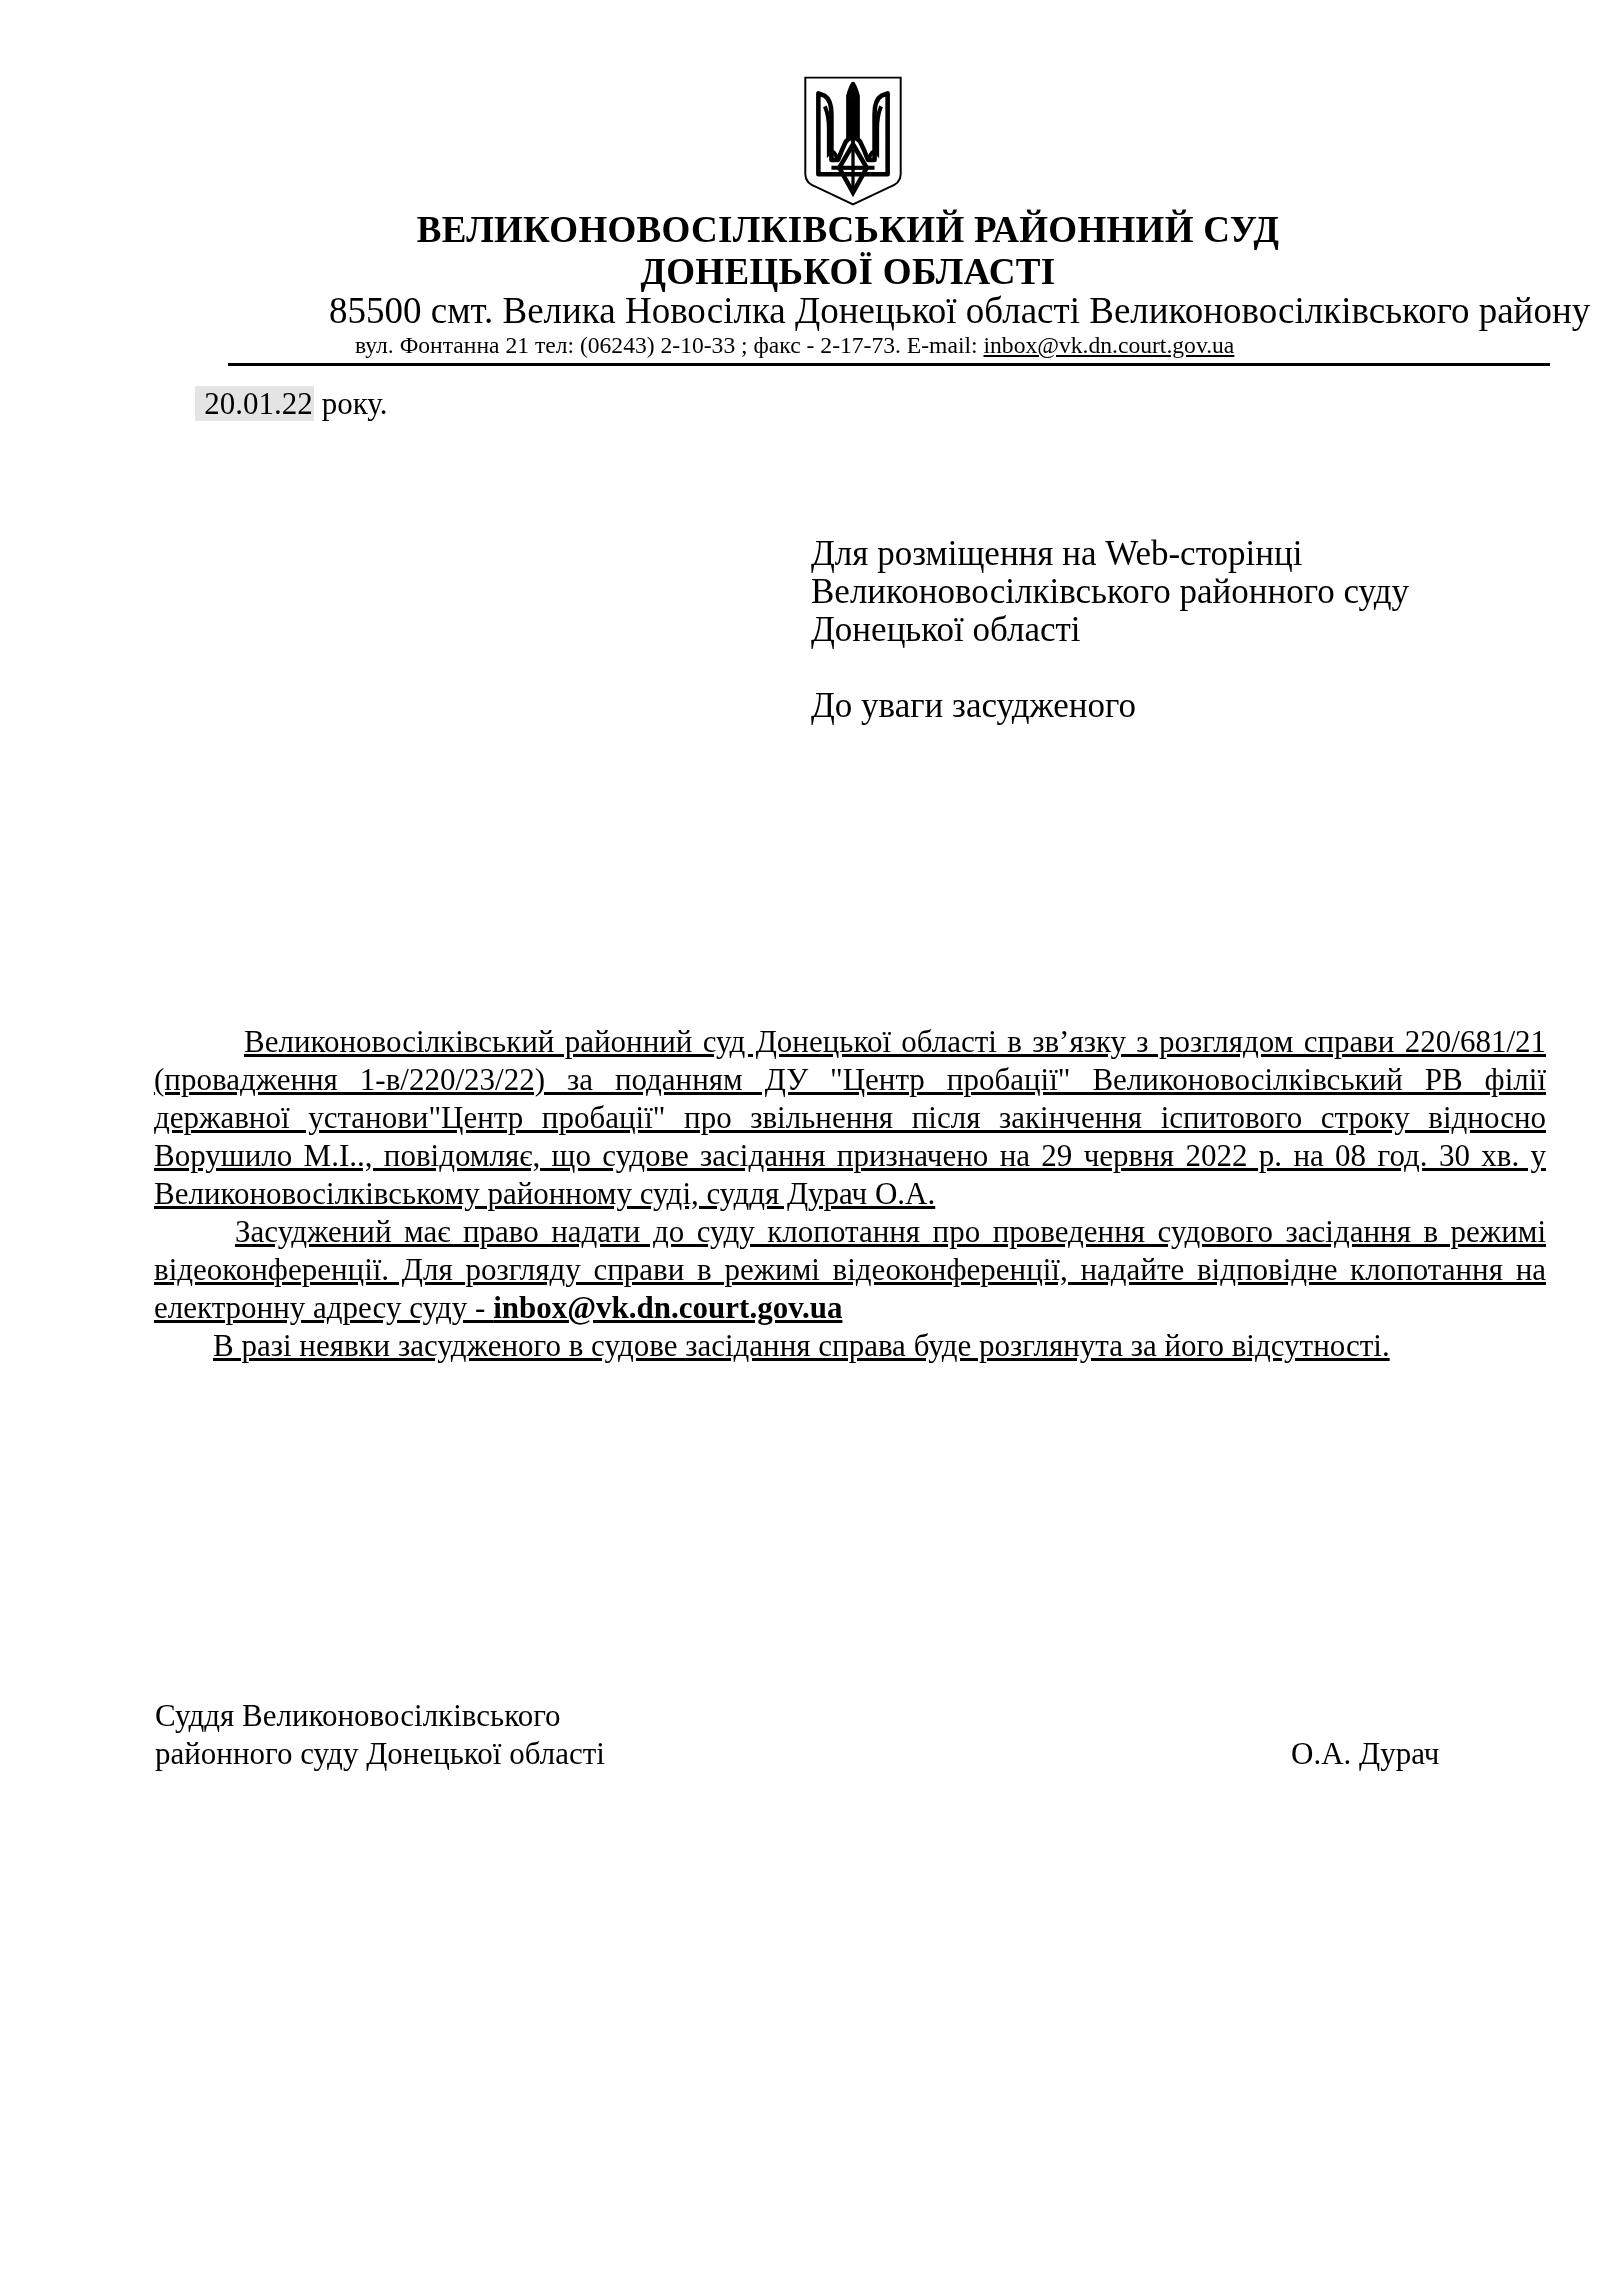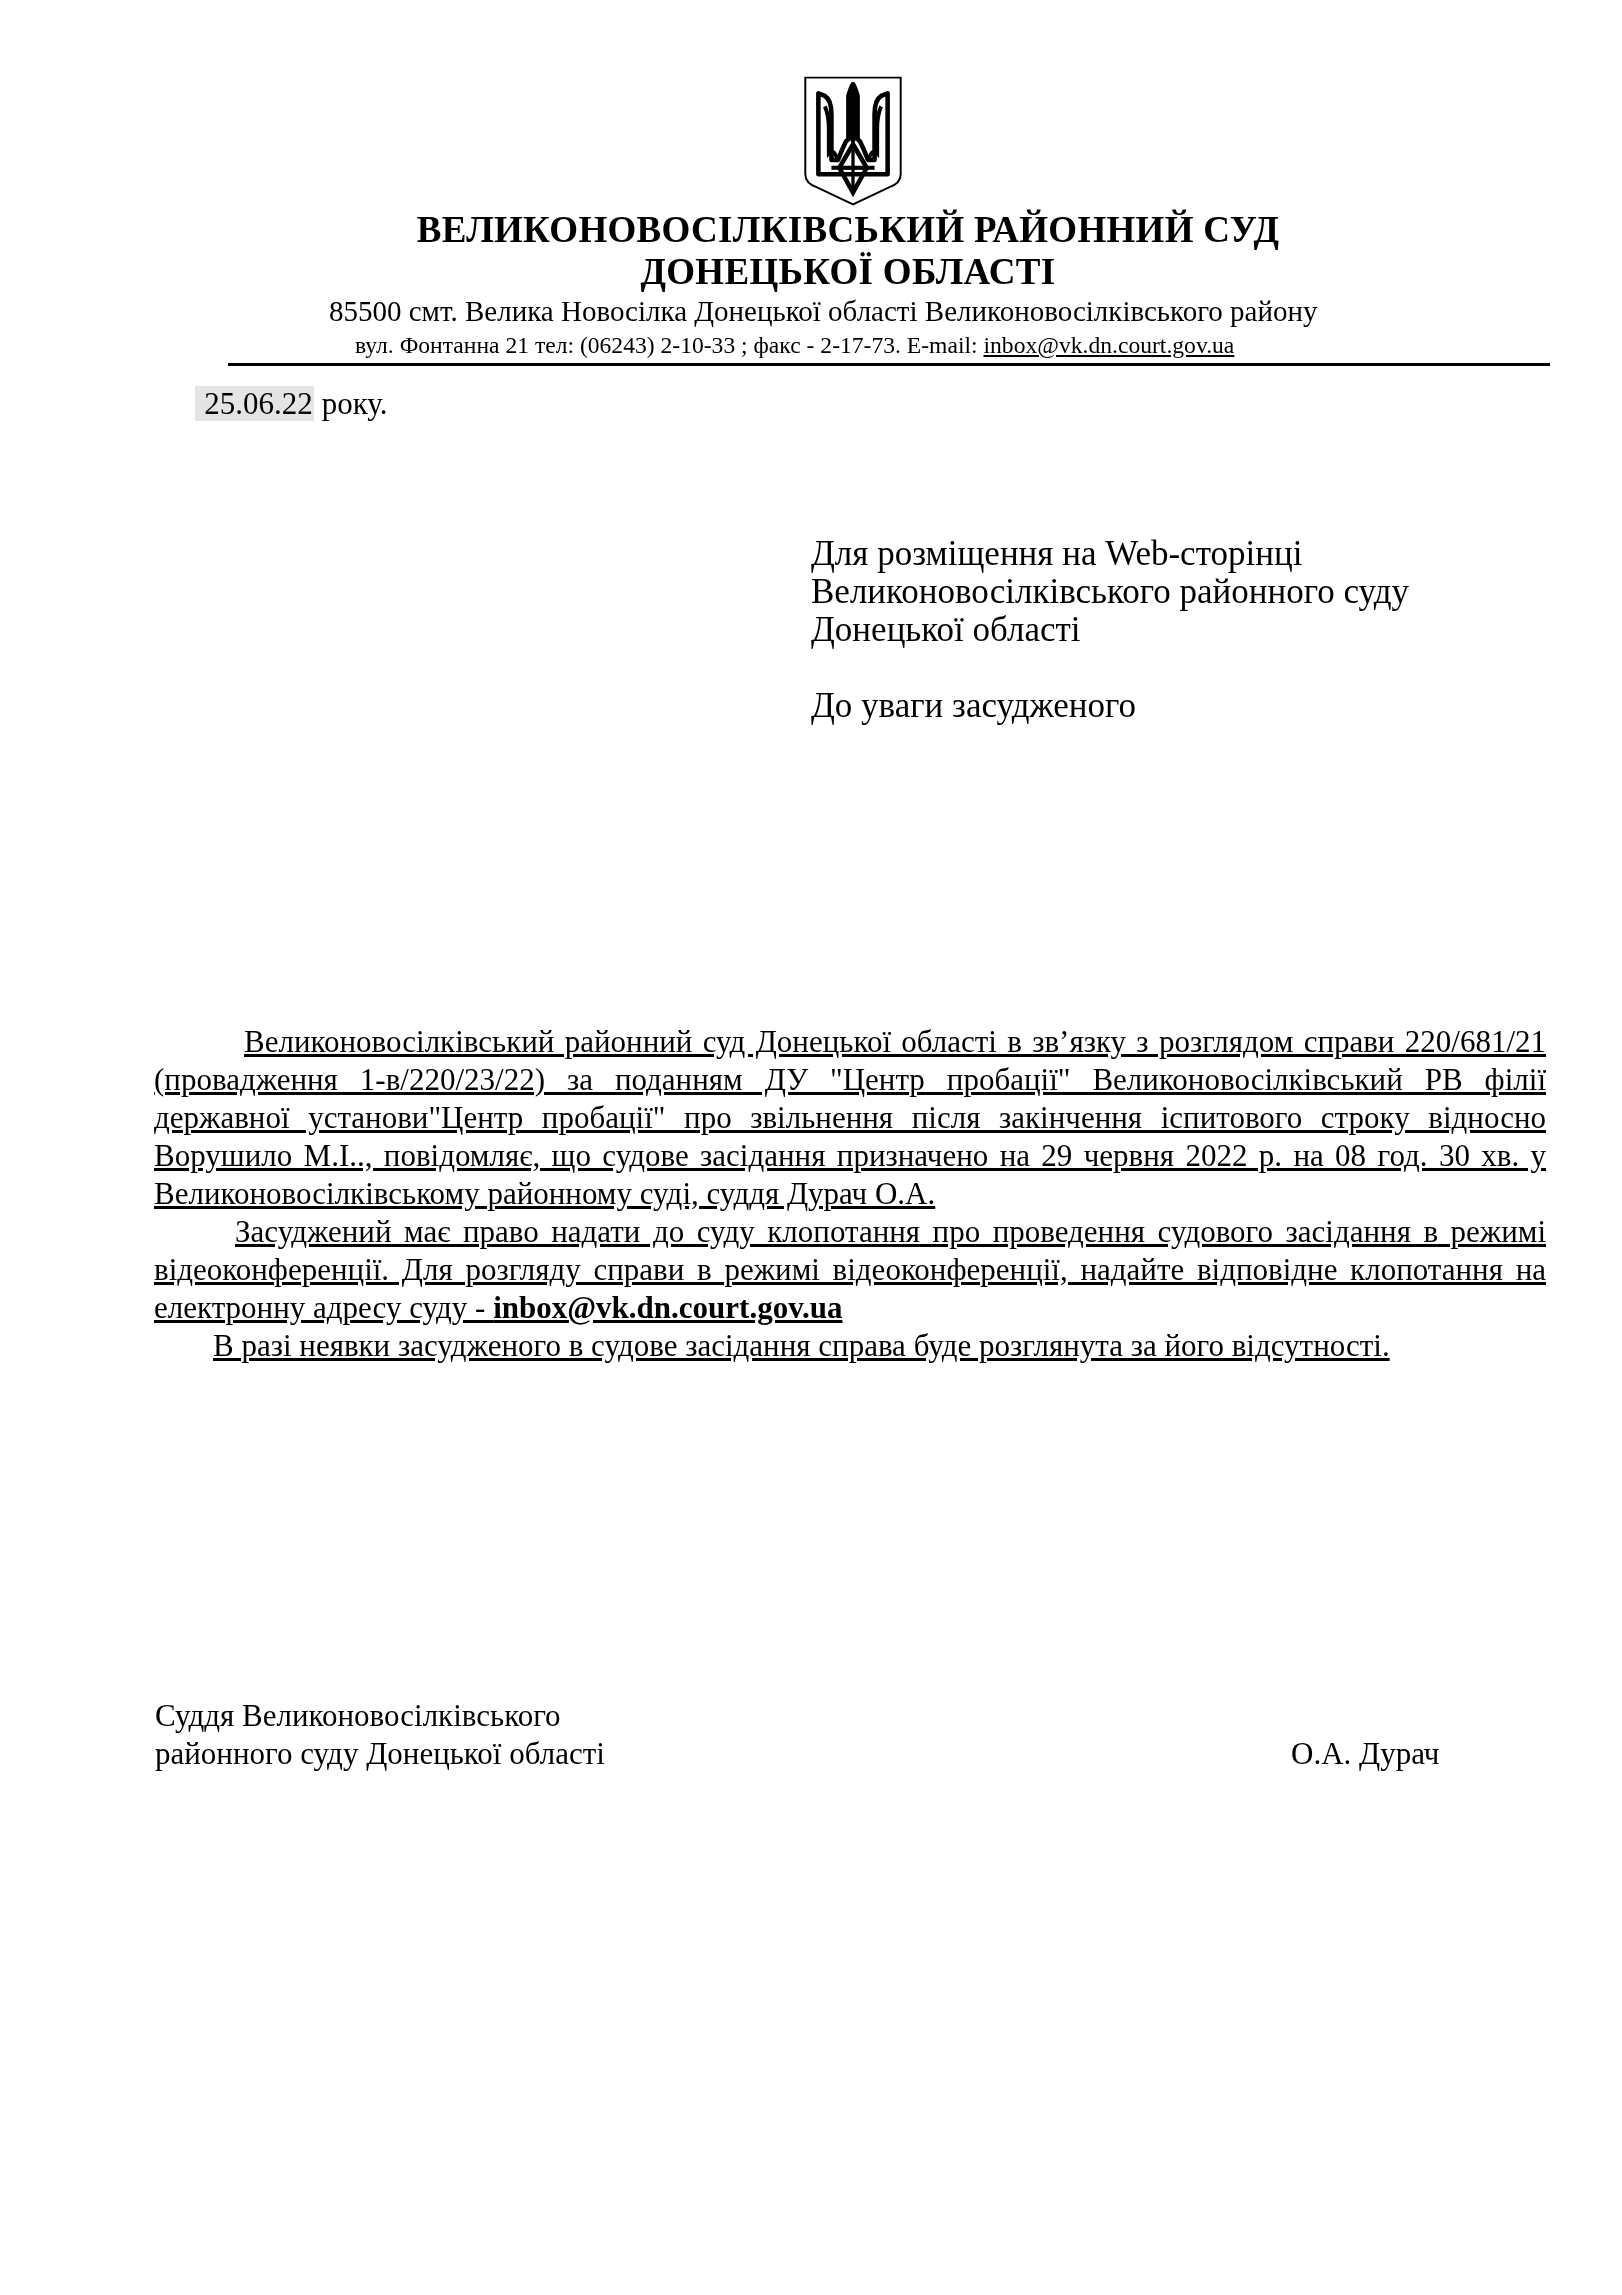--- a/index.html
+++ b/index.html
@@ -36,21 +36,21 @@
       font-size: 37px;
       line-height: 43px;
       letter-spacing: 0.3px;
     }
     .head-title.l1 { top: 208px; }
     .head-title.l2 { top: 250px; }
 
     .addr1 {
       left: 329px;
       top: 294px;
-      font-size: 29px;
+      font-size: 37px;
       line-height: 34px;
     }
     .addr2 {
       left: 355px;
       top: 331px;
       font-size: 23.6px;
       line-height: 29px;
     }
     .addr2 .mail { text-decoration: underline; }
 
@@ -149,21 +149,21 @@
 <div class="head-title l2">ДОНЕЦЬКОЇ  ОБЛАСТІ</div>
 
 <div class="abs addr1">85500 смт. Велика Новосілка Донецької області Великоновосілківського району</div>
 <div class="abs addr2">
   <span>вул. Фонтанна 21 тел: (06243)    2-10-33 ;   факс -   2-17-73.  E-mail: </span><span class="mail">inbox@vk.dn.court.gov.ua</span>
 </div>
 
 <div class="rule"></div>
 
 <div class="abs date-line">
-  <span class="date-hl">25.06.22</span><span> року.</span>
+  <span class="date-hl">20.01.22</span><span> року.</span>
 </div>
 
 <div class="addressee">
   <div>Для розміщення на Web-сторінці</div>
   <div>Великоновосілківського районного суду</div>
   <div>Донецької області</div>
   <div class="gap"></div>
   <div>До уваги засудженого</div>
 </div>
 

